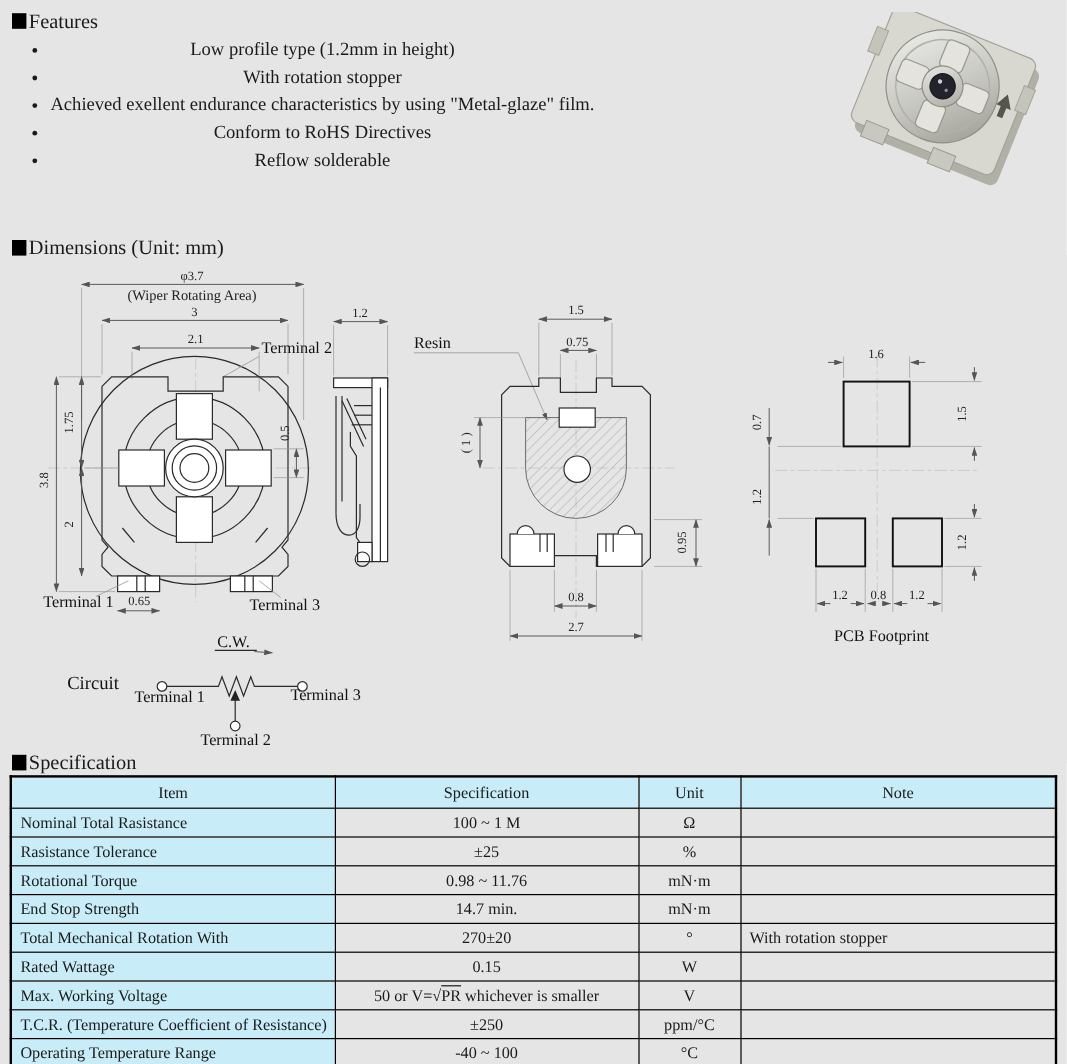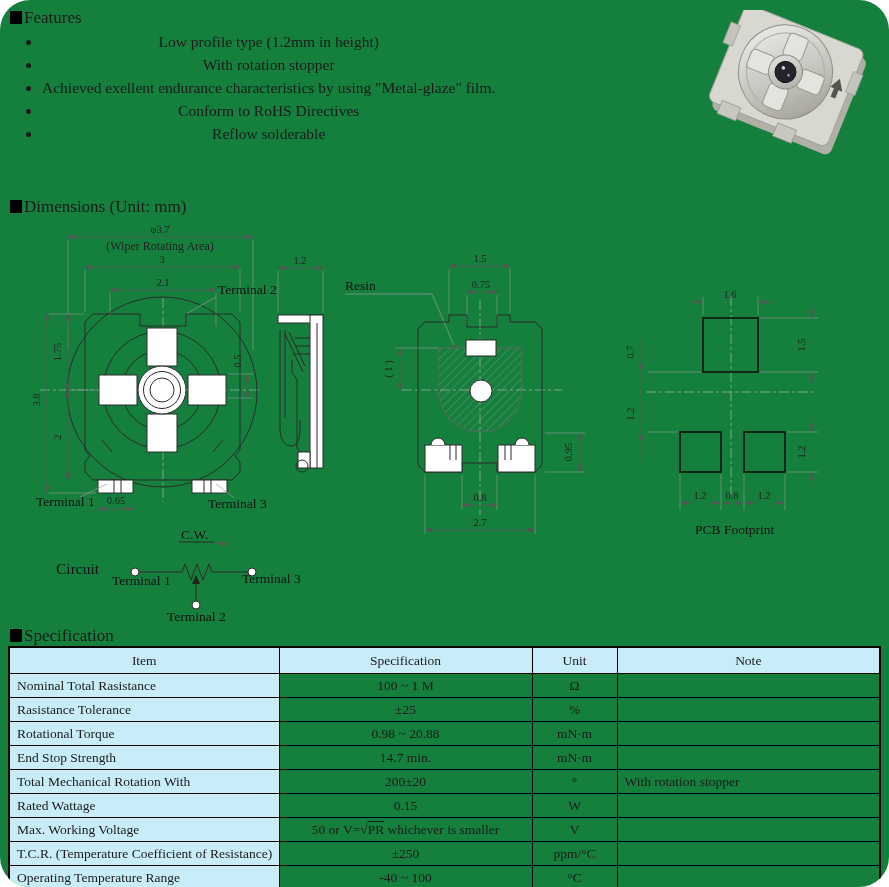--- a/index.html
+++ b/index.html
@@ -1,17 +1,17 @@
 <!DOCTYPE html>
 <html><head>
 <meta charset="utf-8">
 <style>
   html,body{margin:0;padding:0;background:#fff;}
-  .page{position:relative;width:889px;height:887px;background:#15803d;
-        font-family:"Liberation Serif", serif;color:#1a1a1a;overflow:hidden;border-radius:30px;}
+  .page{position:relative;width:889px;height:887px;background:#e5e5e5;
+        font-family:"Liberation Serif", serif;color:#1a1a1a;overflow:hidden;}
   .sec-title{position:absolute;font-size:17px;white-space:nowrap;}
   .sq{display:inline-block;width:12px;height:13px;background:#000;margin-right:2px;vertical-align:-1px;}
   ul.features{position:absolute;left:16px;top:30px;margin:0;padding-left:26px;list-style:disc;}
   ul.features li{font-size:15.5px;line-height:23px;white-space:nowrap;text-align:center;}
   table.spec{position:absolute;left:8px;top:646px;width:871px;border-collapse:collapse;
              table-layout:fixed;font-size:13.5px;border:2px solid #000;}
   table.spec th,table.spec td{border:1.4px solid #000;padding:0 7px;height:23px;overflow:hidden;white-space:nowrap;}
   table.spec th{background:#c9edf8;font-weight:normal;height:25px;text-align:center;}
   td.item{background:#c9edf8;text-align:left;}
   td.specv{text-align:center;}
@@ -324,33 +324,33 @@
         <td class="note"></td>
       </tr>
       <tr>
         <td class="item">Rasistance Tolerance</td>
         <td class="specv">±25</td>
         <td class="unit">%</td>
         <td class="note"></td>
       </tr>
       <tr>
         <td class="item">Rotational Torque</td>
-        <td class="specv">0.98 ~ 20.88</td>
+        <td class="specv">0.98 ~ 11.76</td>
         <td class="unit">mN·m</td>
         <td class="note"></td>
       </tr>
       <tr>
         <td class="item">End Stop Strength</td>
         <td class="specv">14.7 min.</td>
         <td class="unit">mN·m</td>
         <td class="note"></td>
       </tr>
       <tr>
         <td class="item">Total Mechanical Rotation With</td>
-        <td class="specv">200±20</td>
+        <td class="specv">270±20</td>
         <td class="unit">°</td>
         <td class="note">With rotation stopper</td>
       </tr>
       <tr>
         <td class="item">Rated Wattage</td>
         <td class="specv">0.15</td>
         <td class="unit">W</td>
         <td class="note"></td>
       </tr>
       <tr>

